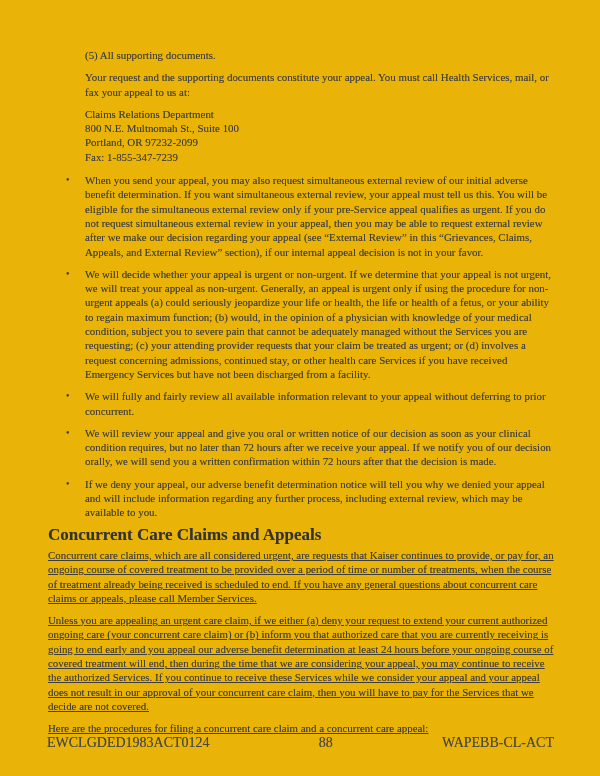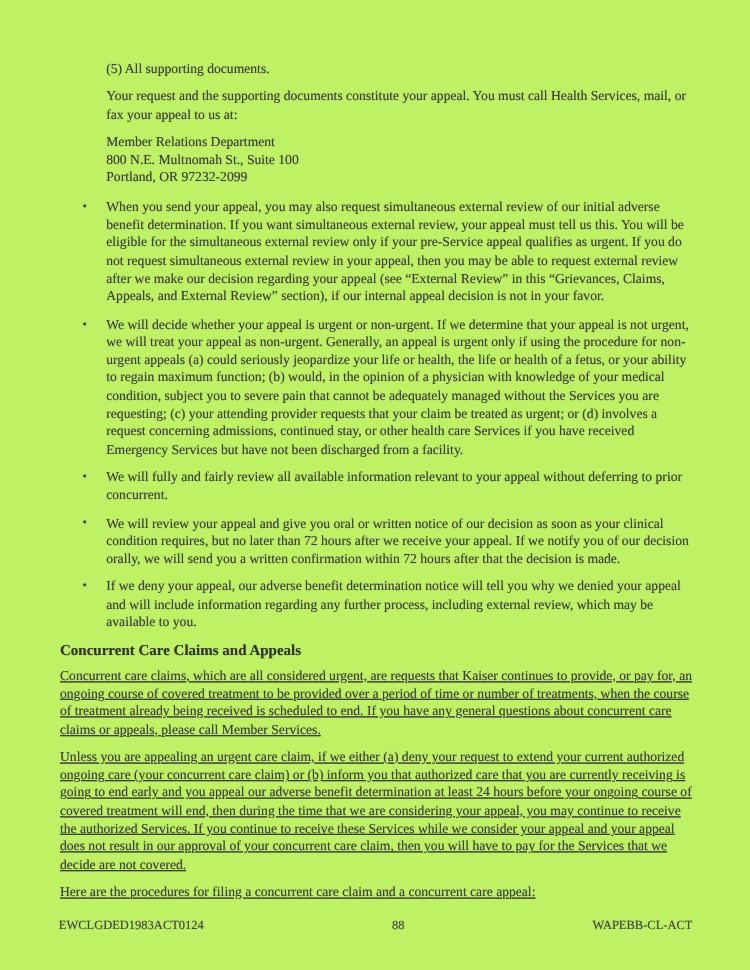--- a/index.html
+++ b/index.html
@@ -6,21 +6,21 @@
   html, body {
     width: 600px;
     height: 776px;
     background: #ffffff;
     font-family: "Liberation Serif", "DejaVu Serif", serif;
   }
   .page {
     position: relative;
     width: 600px;
     height: 776px;
-    background: #bef264;
+    background: #eab308;
     overflow: hidden;
     color: #3e3e3e;
     text-shadow: 0 0 0.6px rgba(70,70,70,0.55);
   }
   .content {
     position: absolute;
     top: 48px;
     left: 0;
     right: 0;
     font-size: 10.9px;
@@ -47,53 +47,54 @@
   .bullet-text {
     width: 470px;
     flex: 0 0 470px;
   }
   .section {
     margin-left: 48px;
     width: 507px;
   }
   .section-heading {
     font-weight: 700;
-    font-size: 12px;
+    font-size: 17px;
     color: #333333;
     margin-bottom: 6px;
     margin-top: 2px;
   }
   .section p { margin-bottom: 8px; text-decoration: underline; }
   .footer {
     position: absolute;
     top: 735px;
     left: 47px;
     right: 46px;
     display: flex;
     justify-content: space-between;
     align-items: baseline;
-    font-size: 10px;
+    font-size: 14px;
     color: #474747;
   }
   .footer .footer-cell { white-space: nowrap; }
 </style>
 </head>
 <body>
 
 <div class="page">
   <div class="content">
 
     <div class="indented block">(5) All supporting documents.</div>
 
     <div class="indented block">Your request and the supporting documents constitute your appeal. You must call Health Services, mail, or fax your appeal to us at:</div>
 
     <div class="indented address-block">
-      <span class="addr-line">Member Relations Department</span>
+      <span class="addr-line">Claims Relations Department</span>
       <span class="addr-line">800 N.E. Multnomah St., Suite 100</span>
       <span class="addr-line">Portland, OR 97232-2099</span>
+      <span class="addr-line">Fax: 1-855-347-7239</span>
     </div>
 
     <div class="bullet-list">
       <div class="bullet-item">
         <span class="bullet-marker">•</span>
         <span class="bullet-text">When you send your appeal, you may also request simultaneous external review of our initial adverse benefit determination. If you want simultaneous external review, your appeal must tell us this. You will be eligible for the simultaneous external review only if your pre-Service appeal qualifies as urgent. If you do not request simultaneous external review in your appeal, then you may be able to request external review after we make our decision regarding your appeal (see “External Review” in this “Grievances, Claims, Appeals, and External Review” section), if our internal appeal decision is not in your favor.</span>
       </div>
       <div class="bullet-item">
         <span class="bullet-marker">•</span>
         <span class="bullet-text">We will decide whether your appeal is urgent or non-urgent. If we determine that your appeal is not urgent, we will treat your appeal as non-urgent. Generally, an appeal is urgent only if using the procedure for non-urgent appeals (a) could seriously jeopardize your life or health, the life or health of a fetus, or your ability to regain maximum function; (b) would, in the opinion of a physician with knowledge of your medical condition, subject you to severe pain that cannot be adequately managed without the Services you are requesting; (c) your attending provider requests that your claim be treated as urgent; or (d) involves a request concerning admissions, continued stay, or other health care Services if you have received Emergency Services but have not been discharged from a facility.</span>

